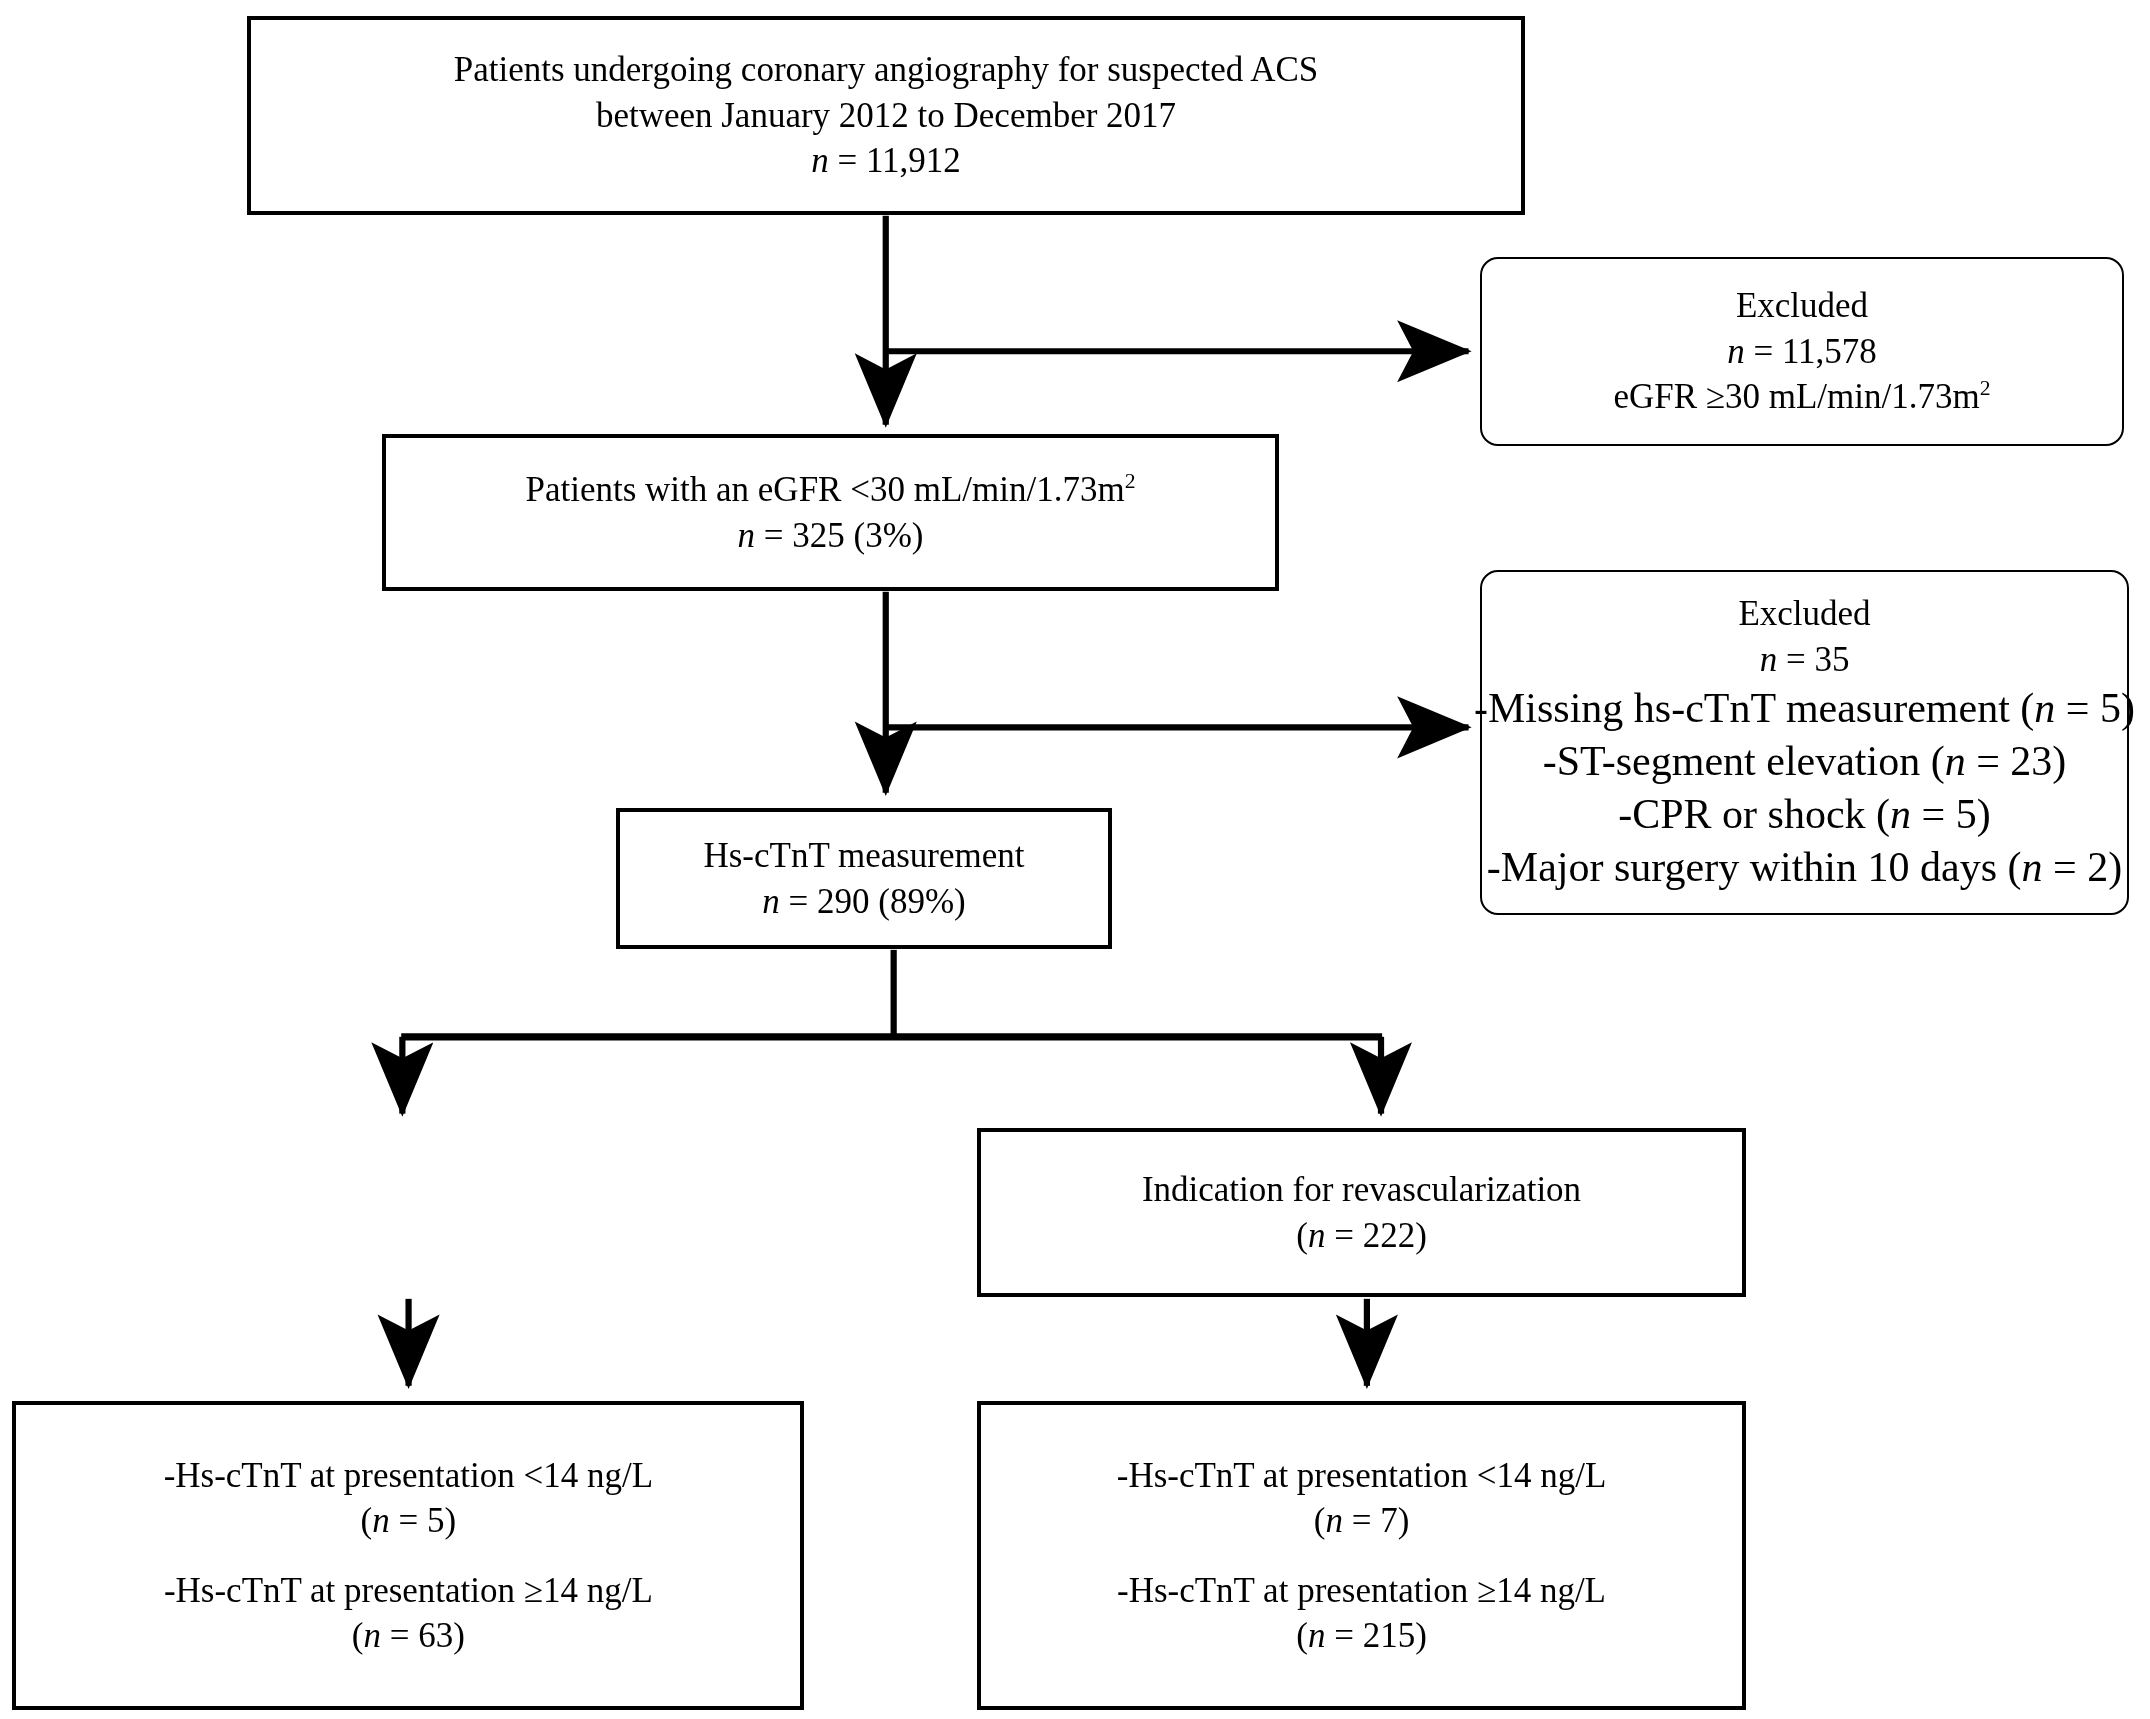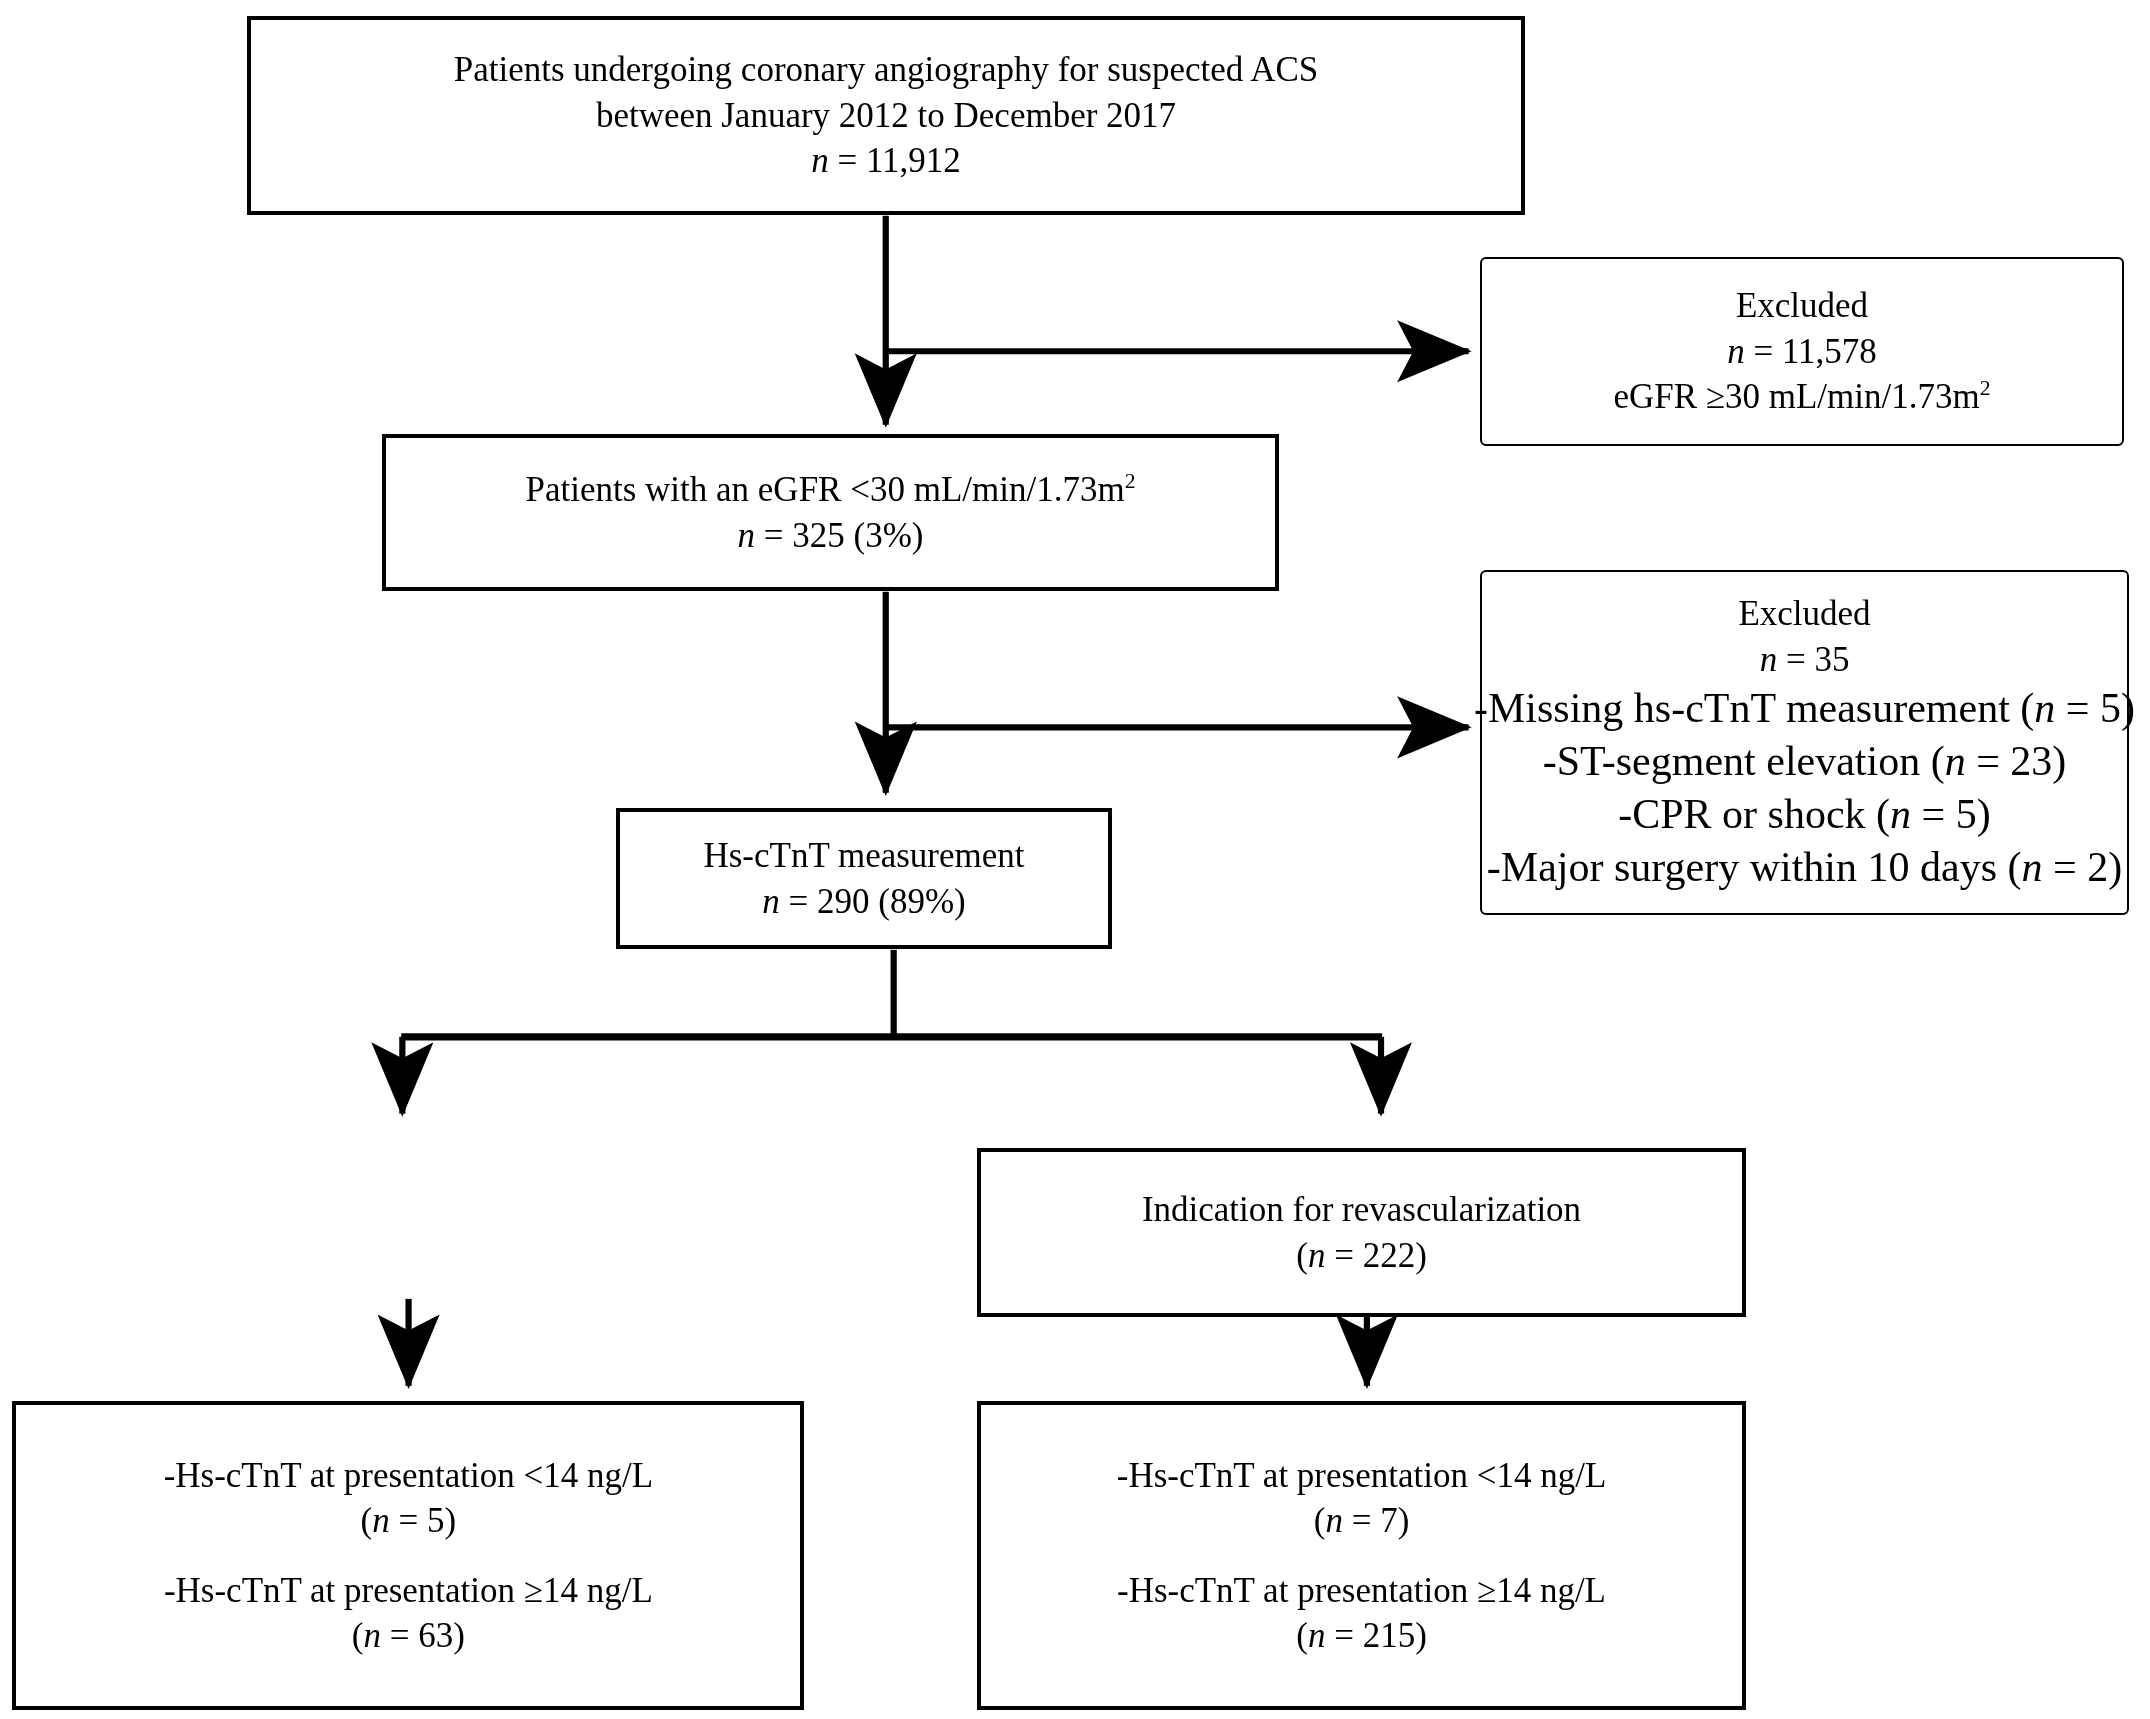--- a/index.html
+++ b/index.html
@@ -1,20 +1,20 @@
 <!DOCTYPE html>
 <html style="font-size:9px"><head>
 <meta charset="utf-8">
 <style>
   html,body{margin:0;padding:0;background:#ffffff;}
   body{width:2151px;height:1719px;font-family:"Liberation Serif",serif;color:#000;}
   #stage{position:relative;width:2151px;height:1719px;overflow:hidden;background:#fff;padding-left:44px;}
   .node{position:absolute;box-sizing:border-box;background:#fff;border:4px solid #000;
         display:flex;flex-direction:column;align-items:center;justify-content:center;text-align:center;}
-  .node.round{border-width:2.8px;border-radius:6px;}
+  .node.round{border-width:2.8px;border-radius:18px;}
   .line{font-size:35px;line-height:1.30;white-space:nowrap;}
   .line.sm{font-size:42px;line-height:1.26;}
   .gap{height:24px;}
   .it{font-style:italic;}
   sup{font-size:.62em;vertical-align:super;line-height:0;}
   svg#wires{position:absolute;left:0;top:0;width:2151px;height:1719px;pointer-events:none;}
 </style>
 </head>
 <body>
 
@@ -92,21 +92,21 @@
   </div>
 
   <div class="node" style="left:616px;top:808px;width:496px;height:141px;">
     <div class="line">Hs-cTnT measurement</div>
     <div class="line">
       <span class="it">n</span><span> = </span><span>290 (89%)</span>
     </div>
   </div>
 
 
-  <div class="node" style="left:977px;top:1128px;width:769px;height:169px;margin-top:20px;">
+  <div class="node" style="left:977px;top:1128px;width:769px;height:169px;">
     <div class="line">Indication for revascularization</div>
     <div class="line">
       <span>(</span><span class="it">n</span><span> = </span><span>222</span><span>)</span>
     </div>
   </div>
 
   <div class="node" style="left:12.4px;top:1401px;width:792px;height:309px;justify-content:center;">
     <div class="line">-Hs-cTnT at presentation &lt;14 ng/L</div>
     <div class="line">
       <span>(</span><span class="it">n</span><span> = </span><span>5</span><span>)</span>

